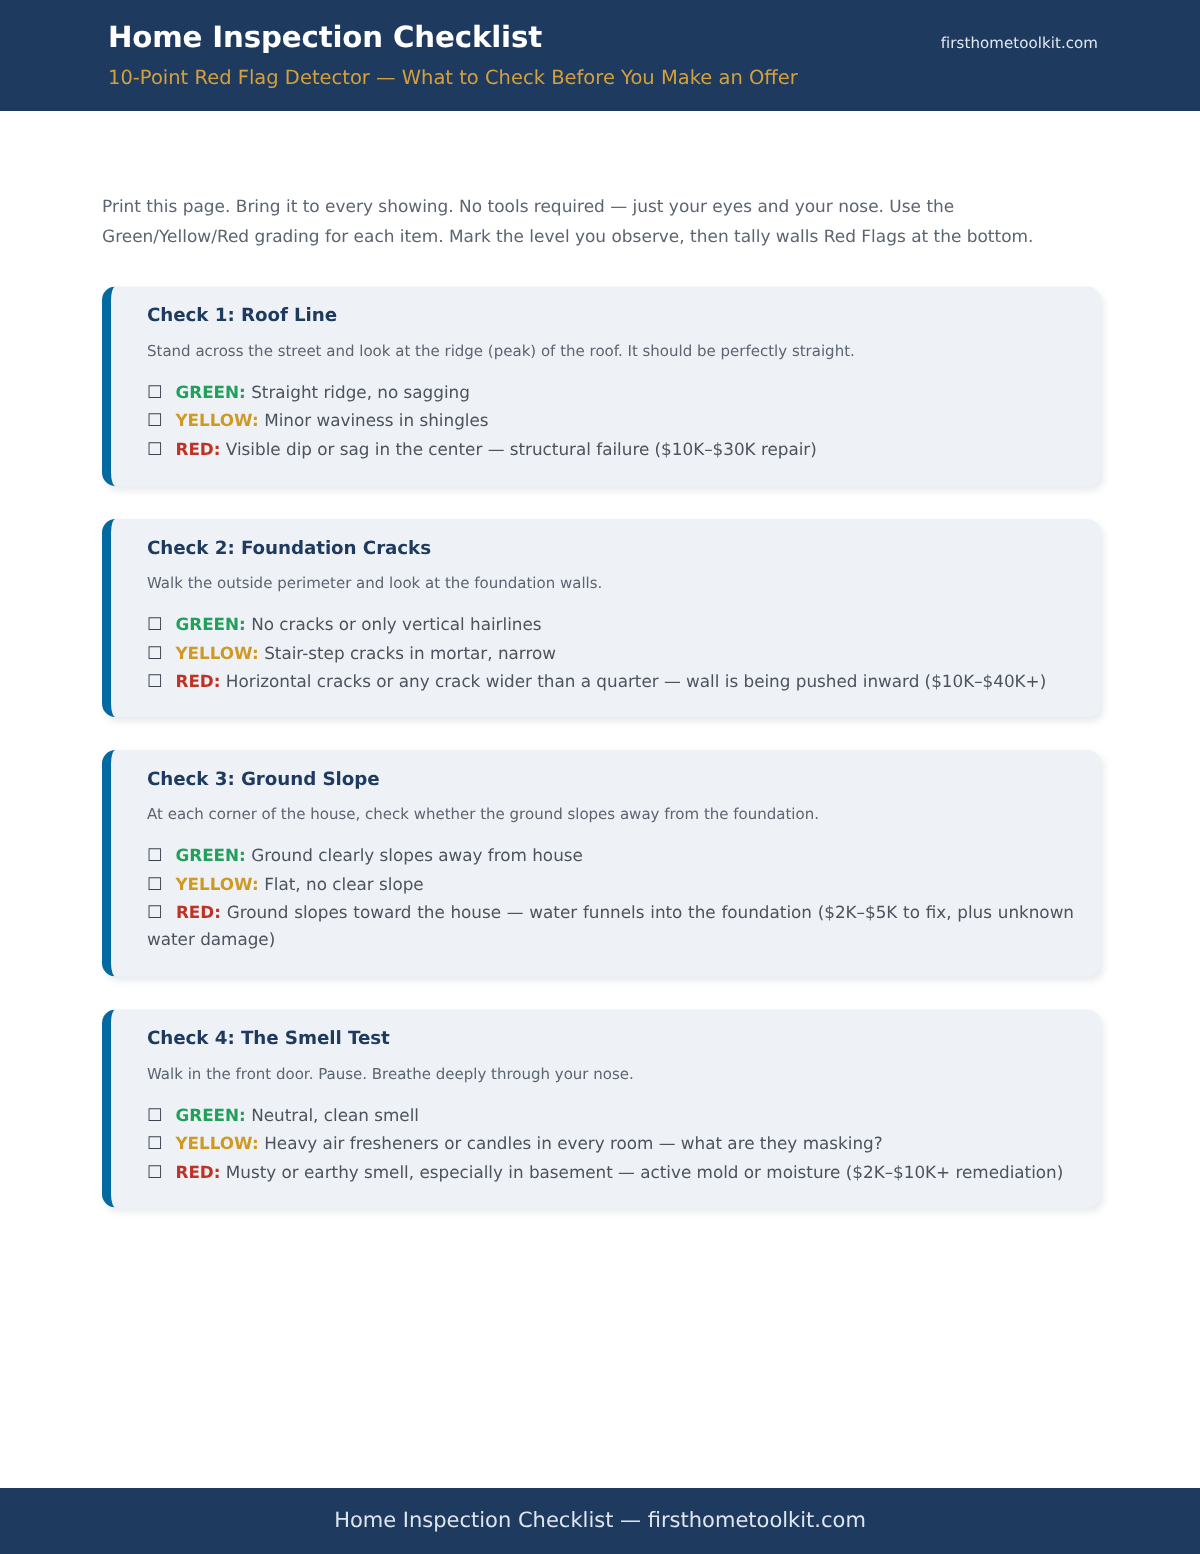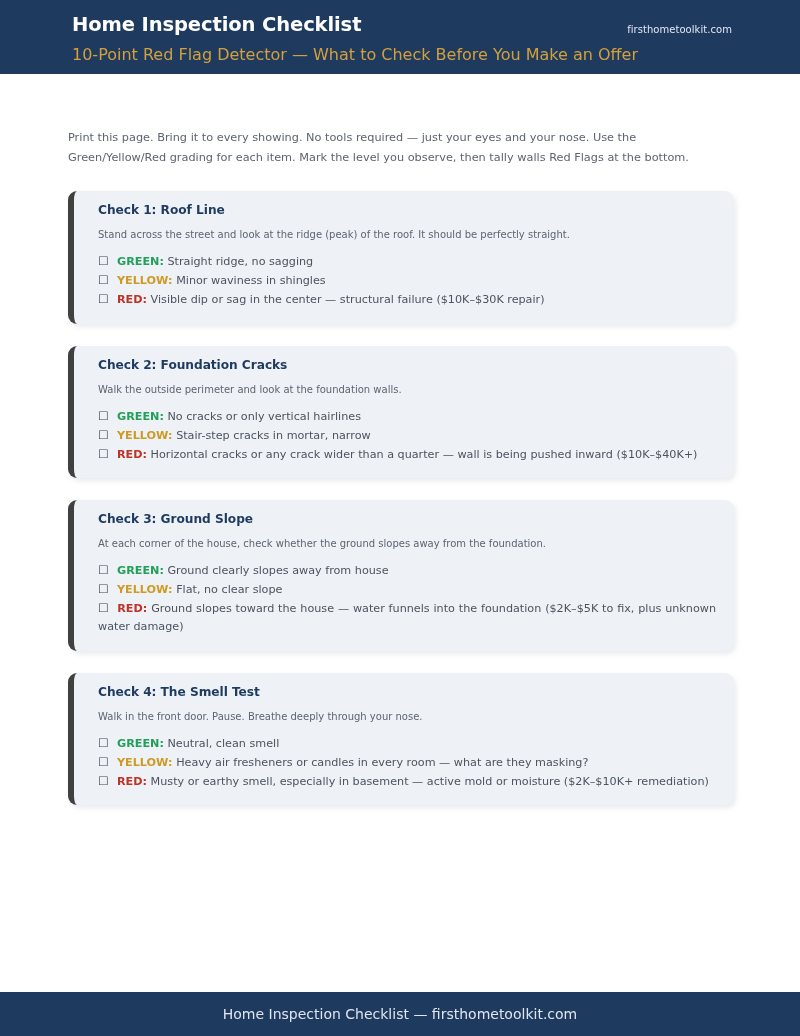--- a/index.html
+++ b/index.html
@@ -25,21 +25,21 @@
     color: #ffffff;
     font-size: 19.5px;
     font-weight: bold;
     letter-spacing: -0.1px;
     line-height: 1.2;
     margin: 0;
     padding-top: 3px;
   }
   .header-sub {
     color: #d3a03c;
-    font-size: 16px;
+    font-size: 13px;
     line-height: 1.2;
     margin-top: 9px;
   }
   .header-brand {
     position: absolute;
     right: 68px;
     bottom: 39px;
     color: #e2e8f0;
     font-size: 10px;
     letter-spacing: 0.05px;
@@ -57,21 +57,21 @@
     max-width: 666px;
   }
 
   
   .cards {
     margin-top: 23px;
   }
   .card {
     position: relative;
     background: #eef2f7;
-    border-left: 6px solid #404040;
+    border-left: 6px solid #0369a1;
     border-radius: 9px;
     padding: 12px 18px 14px 24px;
     margin-bottom: 22px;
     width: 666px;
     box-shadow: 2px 3px 5px rgba(120,130,150,0.16);
   }
   .card-title {
     color: #1e3a5f;
     font-size: 12.2px;
     font-weight: bold;

